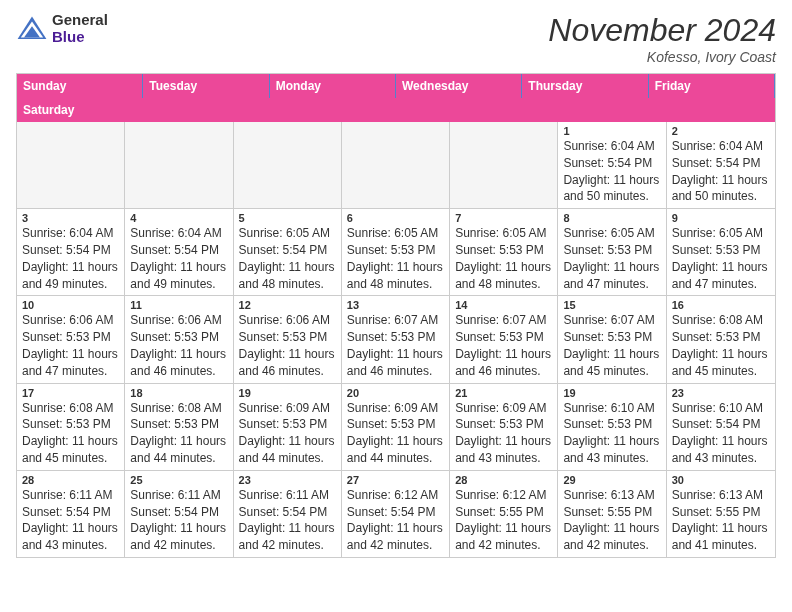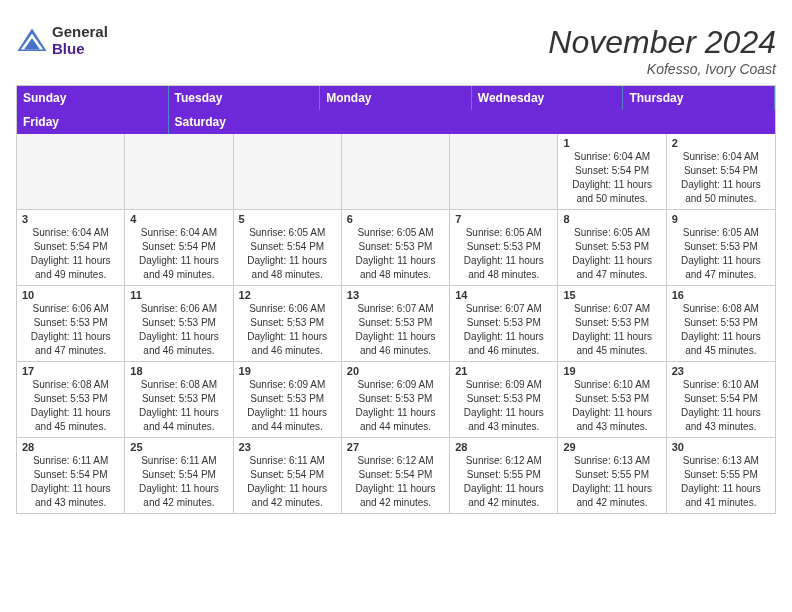--- a/index.html
+++ b/index.html
@@ -6,21 +6,21 @@
     body {
       font-family: Arial, sans-serif;
       background: #fff;
       width: 792px;
       height: 612px;
       overflow: hidden;
     }
     .page {
       width: 792px;
       height: 464px;
-      padding: 24px 16px;
+      padding: 12px 16px;
       display: flex;
       flex-direction: column;
     }
     .header {
       display: flex;
       align-items: flex-start;
       justify-content: space-between;
       margin-bottom: 8px;
     }
     .logo {
@@ -53,22 +53,22 @@
       color: #555;
     }
     .calendar {
       flex: 1;
       display: flex;
       flex-direction: column;
       border: 1px solid #ccc;
     }
     .cal-header {
       display: grid;
-      grid-template-columns: repeat(5, 1fr);
-      background: #6d28d9;
+      grid-template-columns: repeat(6, 1fr);
+      background: #ec4899;
     }
     .cal-header-cell {
       color: #fff;
       font-size: 12px;
       font-weight: bold;
       padding: 5px 6px;
       border-right: 1px solid #5580cc;
     }
     .cal-header-cell:last-child { border-right: none; }
     .cal-body {
@@ -94,24 +94,23 @@
     }
     .cal-cell:last-child { border-right: none; }
     .cal-cell.empty { background: #f5f5f5; }
     .day-num {
       font-size: 11px;
       font-weight: bold;
       margin-bottom: 1px;
       display: block;
     }
     .cell-text {
-      font-size: 10px;
+      font-size: 12px;
       line-height: 1.4;
       color: #333;
-      text-align: center;
     }
   </style>
 </head>
 <body>
 
 <div class="page">
   <div class="header">
     <div class="logo">
       <svg class="logo-icon" viewBox="0 0 40 35" xmlns="http://www.w3.org/2000/svg">
         <polygon points="20,2 38,30 2,30" fill="#4472c4"></polygon>

